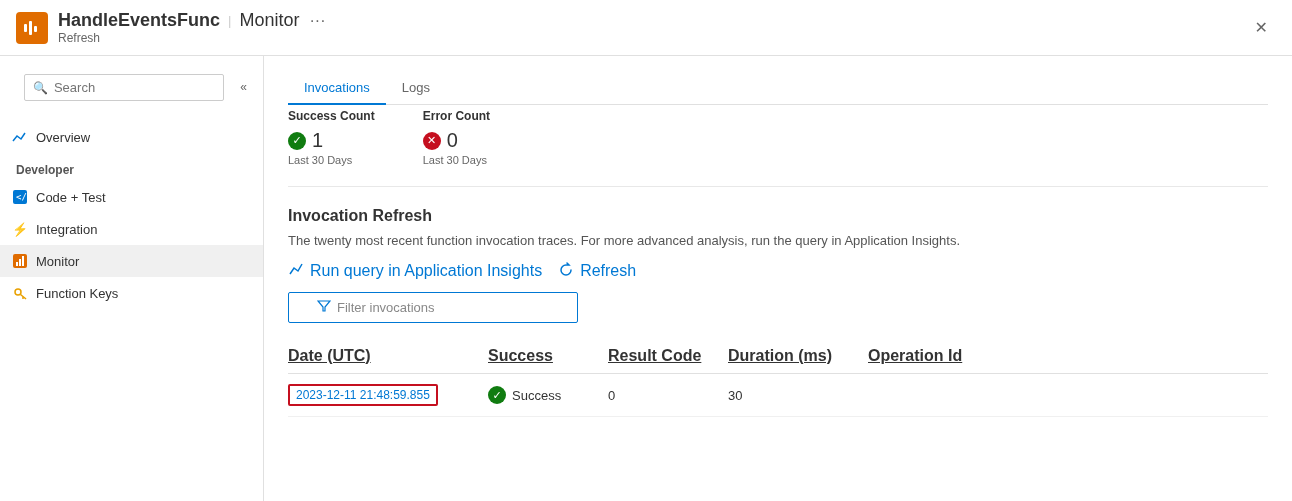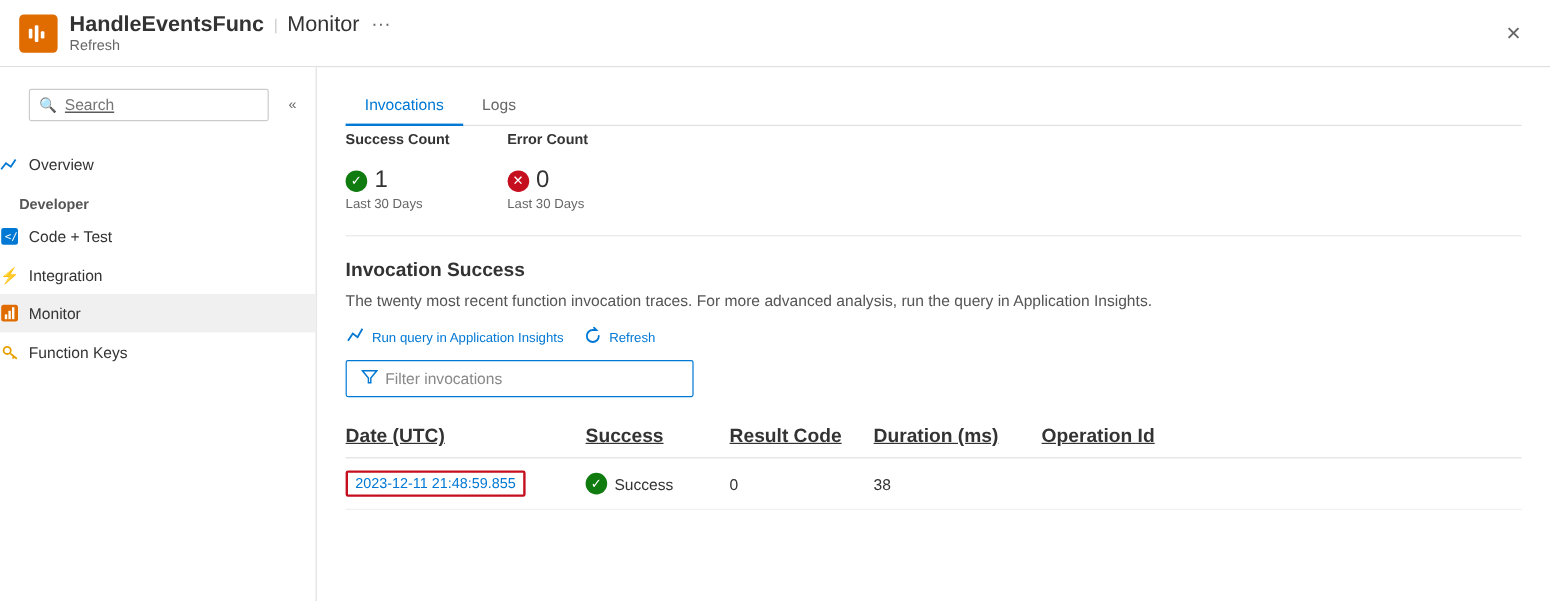--- a/index.html
+++ b/index.html
@@ -33,64 +33,64 @@
       display: flex; flex-direction: column; overflow-y: auto;
       background: #fff; flex-shrink: 0;
     }
     .search-box {
       display: flex; align-items: center;
       margin: 10px 12px 8px 12px;
       border: 1px solid #ccc; border-radius: 2px;
       padding: 5px 8px; background: #fff;
     }
     .search-icon { color: #888; margin-right: 6px; font-size: 12px; }
-    .search-input { border: none; outline: none; font-size: 13px; color: #333; background: transparent; width: 100%; text-decoration: underline; }
+    .search-input { border: none; outline: none; font-size: 13px; color: #333; background: transparent; width: 100%; }
     .collapse-btn { margin-left: auto; cursor: pointer; color: #666; font-size: 12px; padding: 4px; }
 
     .sidebar-nav { padding: 4px 0; }
     .nav-item {
       display: flex; align-items: center;
-      padding: 8px 0; cursor: pointer; color: #333;
+      padding: 8px 12px; cursor: pointer; color: #333;
       font-size: 13px; gap: 8px;
     }
     .nav-item.active { background: #f0f0f0; font-weight: 500; }
     .nav-item .nav-icon { width: 16px; height: 16px; flex-shrink: 0; display: flex; align-items: center; justify-content: center; }
     .nav-section-label { padding: 10px 16px 4px; font-size: 12px; font-weight: 700; color: #555; }
 
     
     .content { flex: 1; overflow-y: auto; padding: 16px 24px; }
 
     .tabs { display: flex; border-bottom: 1px solid #e0e0e0; margin-bottom: 4px; }
     .tab {
       padding: 8px 16px; cursor: pointer; font-size: 13px;
       color: #666; border-bottom: 2px solid transparent; margin-bottom: -1px;
     }
     .tab.active { color: #0078d4; border-bottom: 2px solid #0078d4; font-weight: 500; }
 
     .metrics-row { display: flex; gap: 48px; margin-bottom: 20px; padding-bottom: 20px; border-bottom: 1px solid #e8e8e8; }
     .metric-item {}
-    .metric-label { font-size: 12px; font-weight: 700; color: #333; margin-bottom: 16px; }
+    .metric-label { font-size: 12px; font-weight: 700; color: #333; margin-bottom: 6px; }
     .metric-value { display: flex; align-items: center; gap: 6px; font-size: 20px; font-weight: 400; color: #333; }
     .metric-sub { font-size: 11px; color: #666; margin-top: 2px; }
     .icon-check { width: 18px; height: 18px; background: #107c10; border-radius: 50%; display: inline-flex; align-items: center; justify-content: center; color: #fff; font-size: 11px; }
     .icon-error { width: 18px; height: 18px; background: #c50f1f; border-radius: 50%; display: inline-flex; align-items: center; justify-content: center; color: #fff; font-size: 11px; }
 
     .section-title { font-size: 16px; font-weight: 600; color: #333; margin-bottom: 8px; }
     .section-desc { font-size: 13px; color: #555; margin-bottom: 14px; }
 
     .actions-row { display: flex; align-items: center; gap: 16px; margin-bottom: 12px; }
     .action-btn {
-      display: flex; align-items: flex-end; gap: 6px;
-      color: #0078d4; cursor: pointer; font-size: 11px;
+      display: flex; align-items: flex-start; gap: 6px;
+      color: #0078d4; cursor: pointer; font-size: 16px;
       background: none; border: none; padding: 0;
     }
 
     .filter-box {
       display: flex; align-items: center; gap: 6px;
-      border: 1px solid #0078d4; border-radius: 2px; padding: 6px 12px;
+      border: 1px solid #0078d4; border-radius: 2px; padding: 6px 28px;
       width: 290px; margin-bottom: 16px; color: #555; font-size: 13px;
     }
     .filter-icon { color: #0078d4; font-size: 12px; }
 
     .table-container { width: 100%; }
     .table-header {
       display: grid;
       grid-template-columns: 200px 120px 120px 140px 1fr;
       padding: 8px 0; border-bottom: 1px solid #e0e0e0;
       font-weight: 700; font-size: 16px; color: #333; text-decoration: underline;
@@ -222,21 +222,21 @@
         <div class="metric-label">Error Count</div>
         <div class="metric-value">
           <span class="icon-error">✕</span>
           <span>0</span>
         </div>
         <div class="metric-sub">Last 30 Days</div>
       </div>
     </div>
 
     <div>
-      <div class="section-title">Invocation Success</div>
+      <div class="section-title">Invocation Refresh</div>
       <div class="section-desc">The twenty most recent function invocation traces. For more advanced analysis, run the query in Application Insights.</div>
 
       <div class="actions-row">
         <button class="action-btn">
           <svg width="16" height="16" viewBox="0 0 16 16" fill="none">
             <polyline points="2,12 6,6 10,9 14,2" stroke="#0078d4" stroke-width="1.5" fill="none"></polyline>
           </svg>
           <span>Run query in Application Insights</span>
         </button>
         <button class="action-btn">
@@ -266,18 +266,18 @@
         </div>
         <div class="table-row">
           <span>
             <span class="date-cell">2023-12-11 21:48:59.855</span>
           </span>
           <span class="success-cell">
             <span class="icon-check">✓</span>
             <span>Success</span>
           </span>
           <span>0</span>
-          <span>38</span>
+          <span>30</span>
         </div>
       </div>
     </div>
   </div>
 </div>
 
 </body></html>

